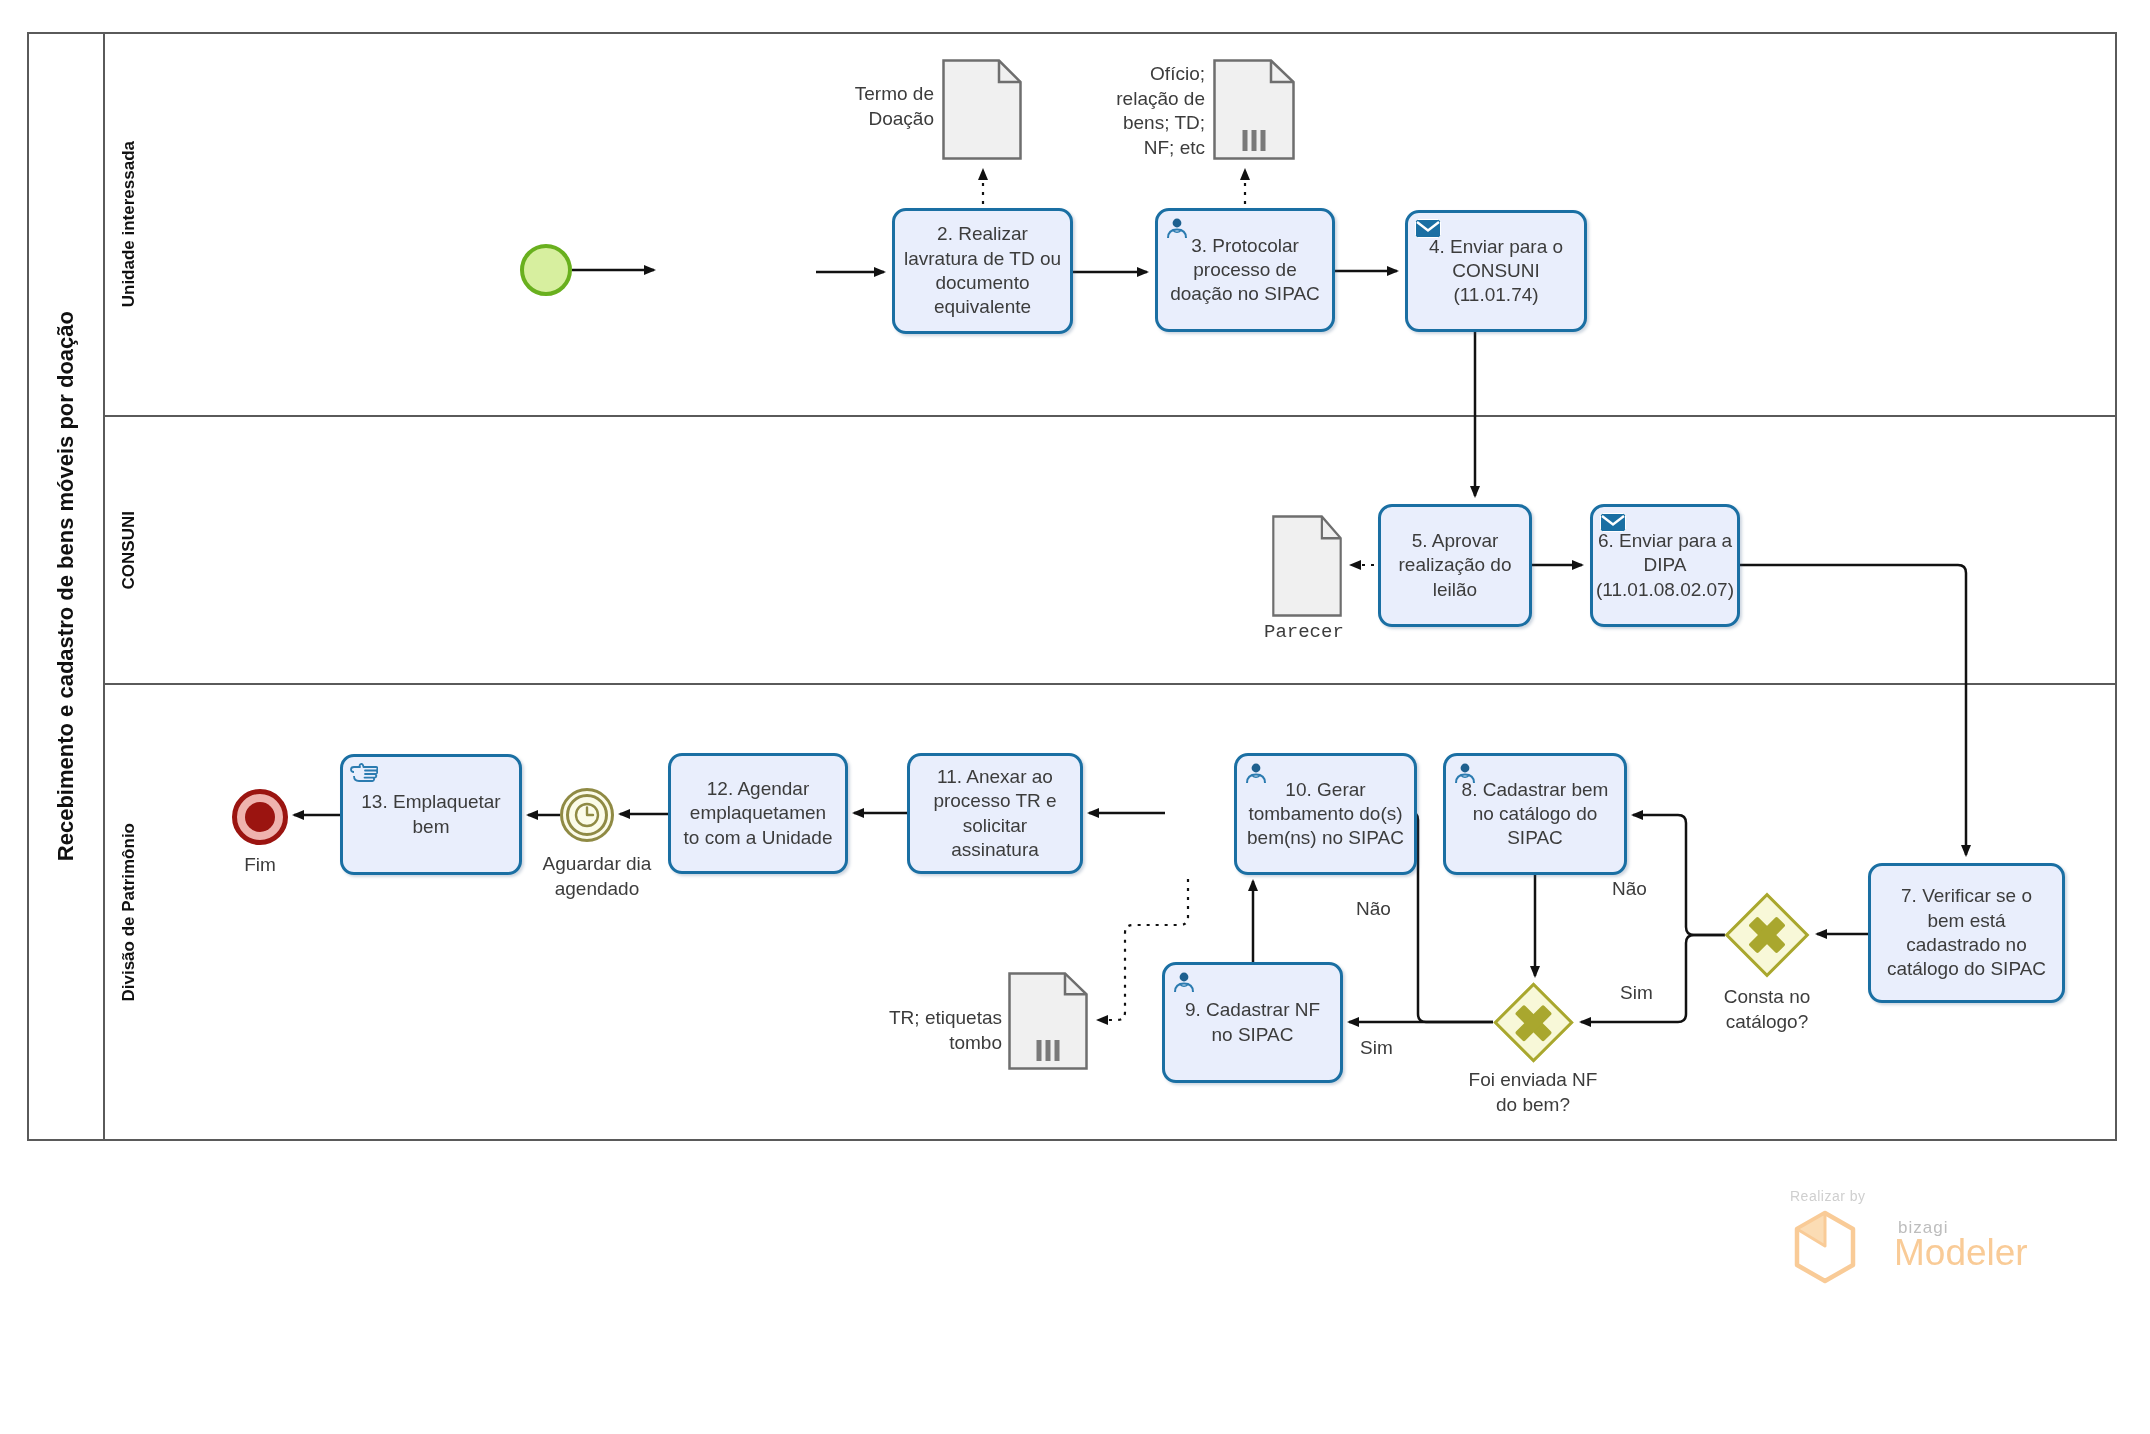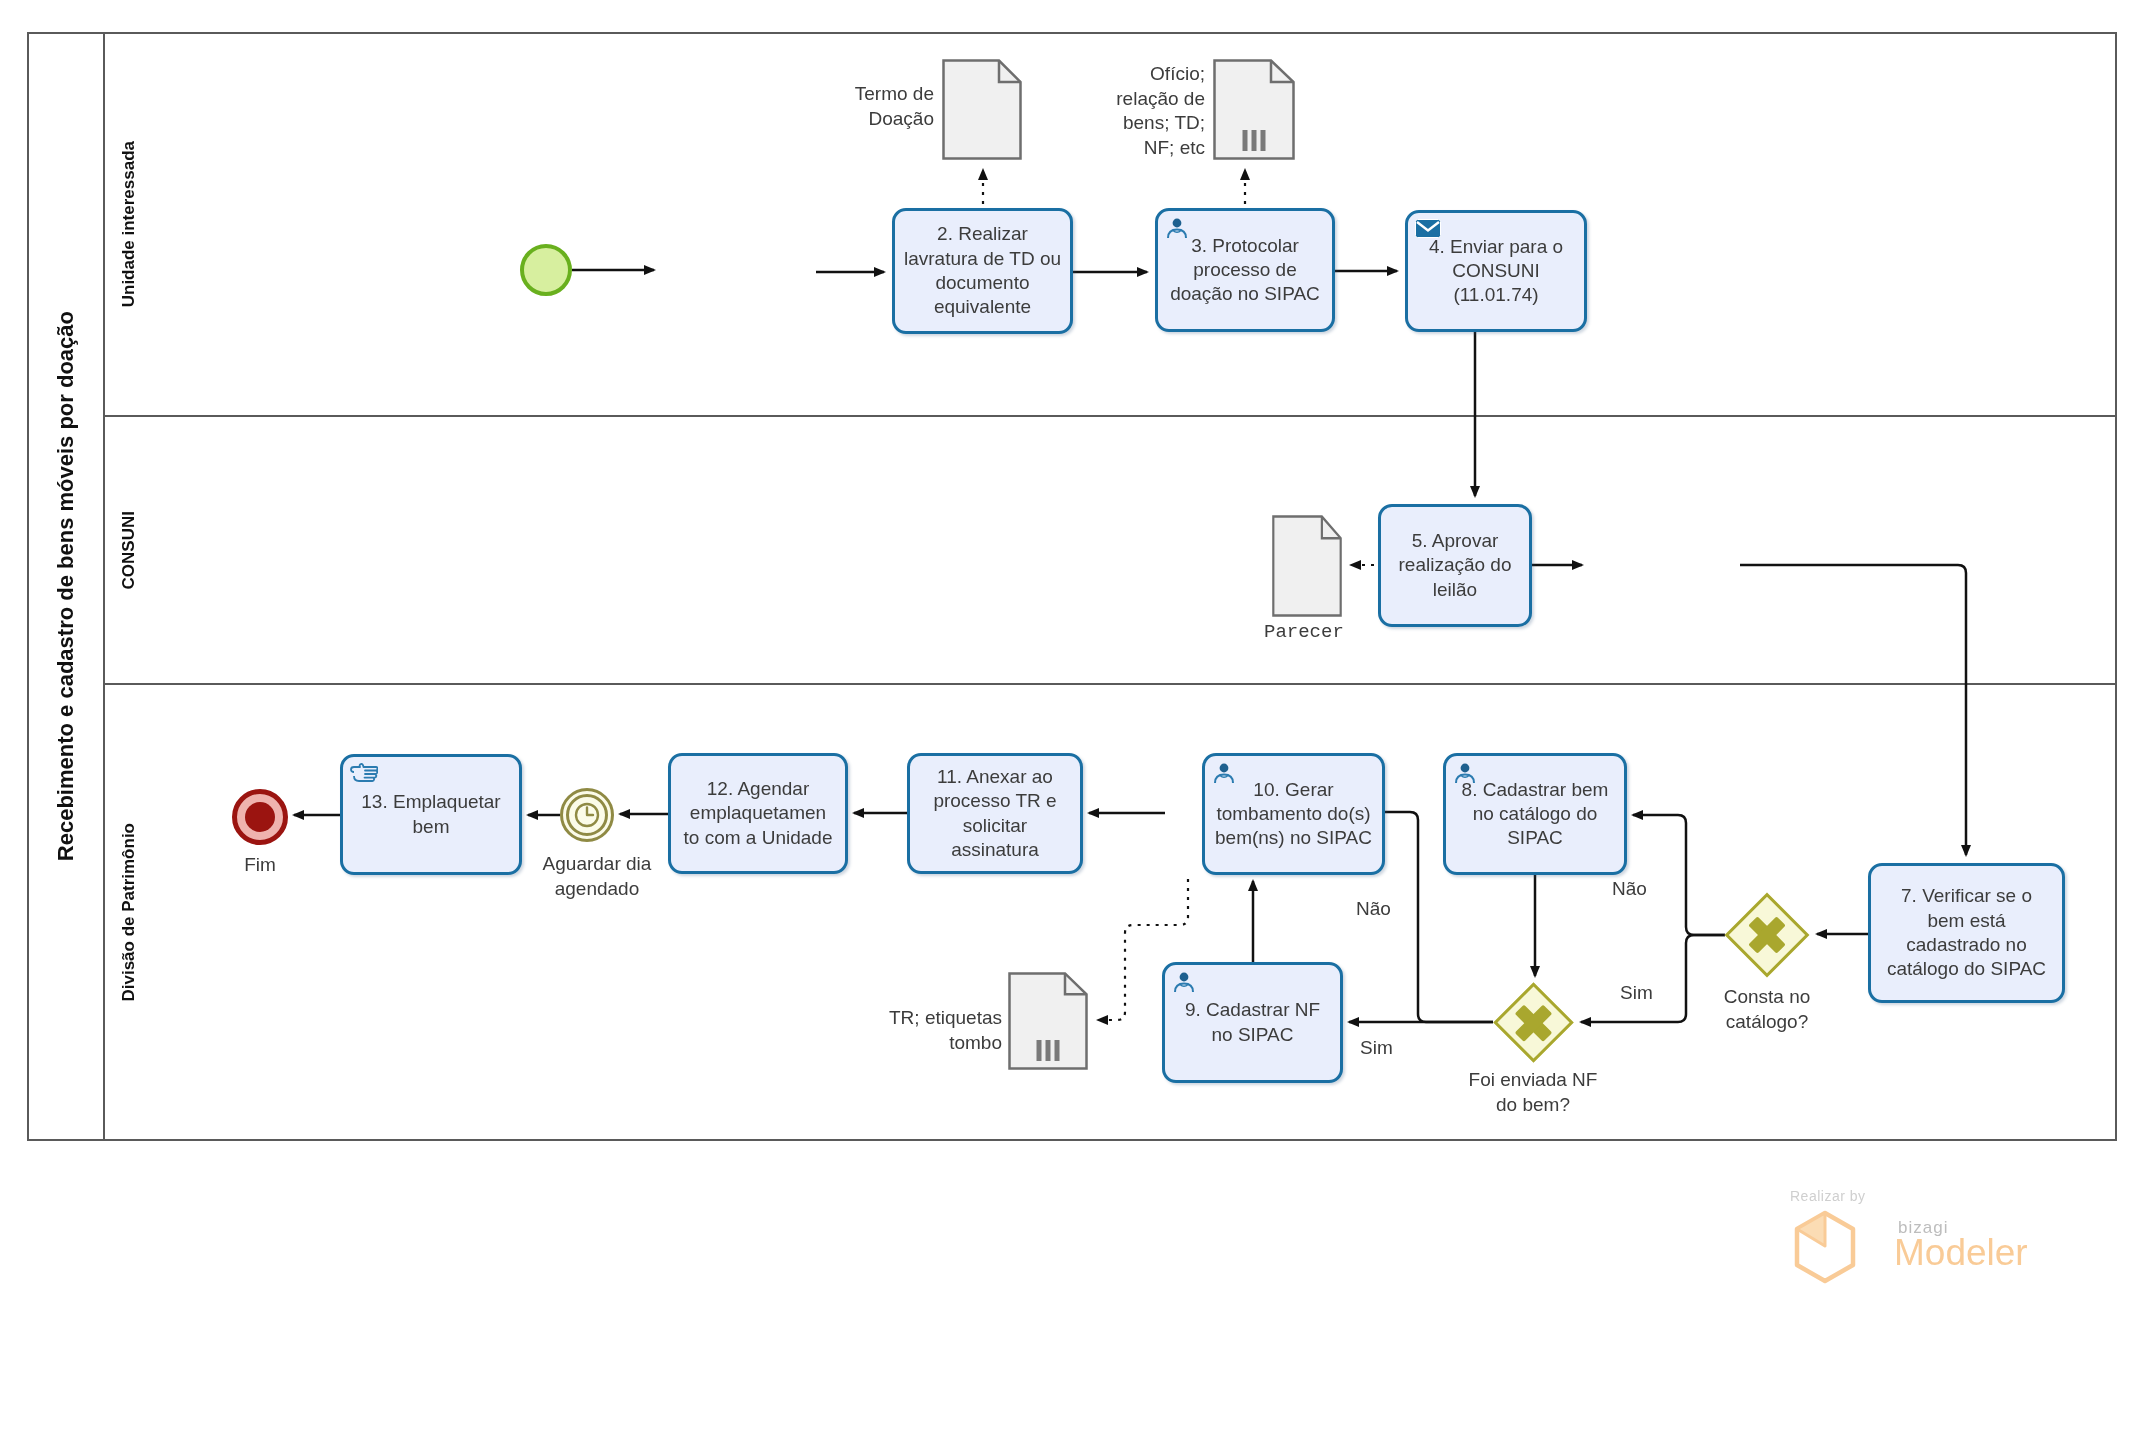--- a/index.html
+++ b/index.html
@@ -144,20 +144,29 @@
         <i></i>
         <i></i>
         <i></i>
       </span>
   </div>
   <div class="lbl right" style="left:1100px;top:62px;width:105px;">Ofício; relação de bens; TD; NF; etc</div>
 
   <div class="task" style="left:1378px;top:504px;width:154px;height:123px;">
     <span>5. Aprovar realização do leilão</span>
   </div>
+  <div class="task" style="left:1590px;top:504px;width:150px;height:123px;">
+    <span class="ticon">
+      <svg width="26" height="19" viewBox="0 0 26 19">
+          <rect x="0.5" y="0.5" width="25" height="18" rx="2" fill="#1a6fa3" stroke="#fff"></rect>
+          <path d="M2,3 L13,11.5 L24,3" fill="none" stroke="#fff" stroke-width="2.4"></path>
+        </svg>
+    </span>
+    <span>6. Enviar para a DIPA (11.01.08.02.07)</span>
+  </div>
 
   <div class="doc" style="left:1272px;top:515px;width:70px;height:102px;">
     <svg width="70" height="102" viewBox="0 0 80 101" preserveAspectRatio="none">
       <path d="M1.5,1.5 H57 L78.5,23 V99.5 H1.5 Z" fill="#f0f0f0" stroke="#6e6e6e" stroke-width="2.5"></path>
       <path d="M57,1.5 V23 H78.5" fill="none" stroke="#6e6e6e" stroke-width="2.5"></path>
     </svg>
   </div>
   <div class="lbl" style="left:1264px;top:620px;width:86px;font-family:Liberation Mono, monospace;">Parecer</div>
 
   <div class="task" style="left:1868px;top:863px;width:197px;height:140px;">
@@ -184,21 +193,21 @@
   </div>
 
   <div class="gw" style="left:1505px;top:994px;width:57px;height:57px;">
     <span class="xbar h"></span>
     <span class="xbar v"></span>
   </div>
   <div class="lbl center" style="left:1458px;top:1068px;width:150px;">Foi enviada NF do bem?</div>
   <div class="lbl" style="left:1356px;top:897px;width:55px;">Não</div>
   <div class="lbl" style="left:1360px;top:1036px;width:55px;">Sim</div>
 
-  <div class="task" style="left:1202px;top:753px;width:183px;height:122px;">
+  <div class="task" style="left:1234px;top:753px;width:183px;height:122px;">
     <span class="ticon">
       <svg width="24" height="22" viewBox="0 0 24 22">
           <circle cx="12" cy="6" r="4.4" fill="#1e608f"></circle>
           <path d="M3,21 C3,13.5 8,12.5 12,12.5 C16,12.5 21,13.5 21,21" fill="none" stroke="#2b7bb0" stroke-width="2"></path>
           <path d="M8,13.5 Q12,17 16,13.5" fill="none" stroke="#2b7bb0" stroke-width="1.6"></path>
         </svg>
     </span>
     <span>10. Gerar tombamento do(s) bem(ns) no SIPAC</span>
   </div>
 

